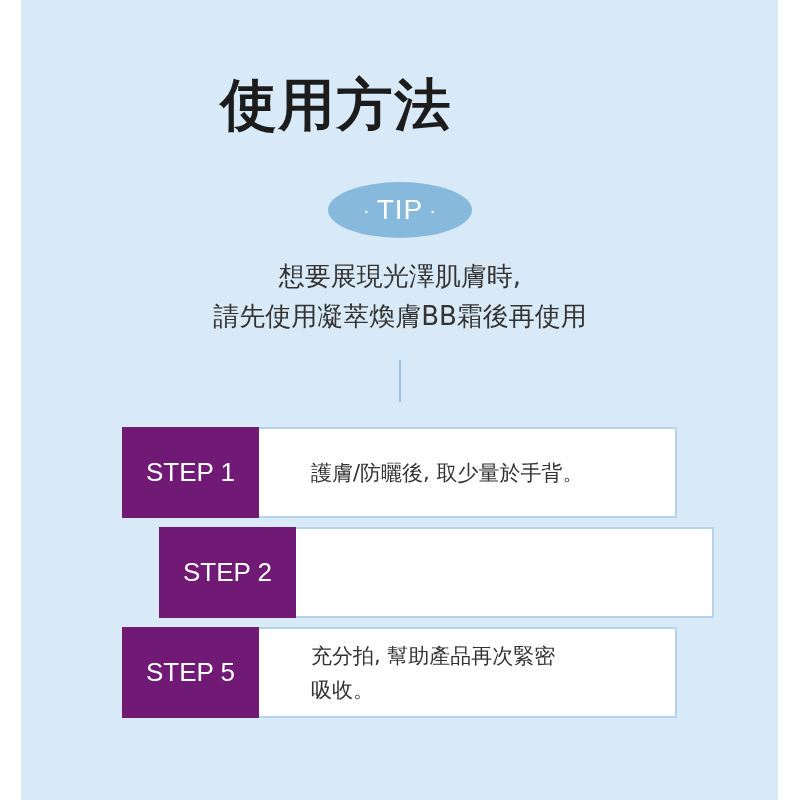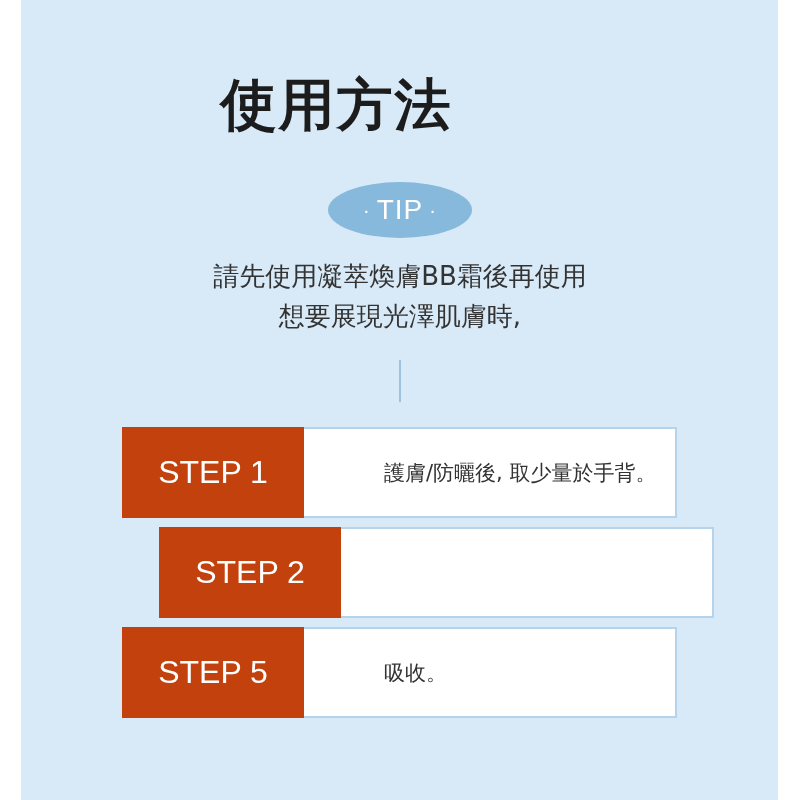--- a/index.html
+++ b/index.html
@@ -28,47 +28,47 @@
     font-size: 26px; color: #333333; line-height: 40px;
   }
   .vline {
     position: absolute; left: 399px; top: 360px; width: 2px; height: 42px; background: #9fc3de;
   }
   .step {
     position: absolute; left: 122px; width: 555px; height: 91px;
     display: flex; box-sizing: border-box;
   }
   .step-label {
-    width: 182px; height: 100%; background: #c2410c; color: #ffffff;
+    width: 137px; height: 100%; background: #701a75; color: #ffffff;
     display: flex; align-items: center; justify-content: center;
-    font-family: "Liberation Sans", sans-serif; font-size: 32px;
+    font-family: "Liberation Sans", sans-serif; font-size: 26px;
   }
   .step-body {
     flex: 1; height: 100%; background: #ffffff; border: 2px solid #b5d3ea; border-left: none;
     box-sizing: border-box; display: flex; align-items: center;
-    padding-left: 80px; font-size: 21px; color: #333333; line-height: 34px;
+    padding-left: 52px; font-size: 21px; color: #333333; line-height: 34px;
   }
   .step-body span { display: block; }
 </style>
 </head>
 <body>
 
 <div class="panel"></div>
 
 <div class="title">使用方法</div>
 
 <div class="tip">
   <span class="dot">·</span>
   <span>TIP</span>
   <span class="dot">·</span>
 </div>
 
 <div class="subtitle">
+  <div>想要展現光澤肌膚時,</div>
   <div>請先使用凝萃煥膚BB霜後再使用</div>
-  <div>想要展現光澤肌膚時,</div>
 </div>
 
 <div class="vline"></div>
 
 <div class="step" style="top:427px;">
   <div class="step-label">STEP 1</div>
   <div class="step-body">
     <div>
       <span>護膚/防曬後, 取少量於手背。</span>
     </div>
@@ -80,16 +80,17 @@
   <div class="step-body">
     <div>
     </div>
   </div>
 </div>
 
 <div class="step" style="top:627px;">
   <div class="step-label">STEP 5</div>
   <div class="step-body">
     <div>
+      <span>充分拍, 幫助產品再次緊密</span>
       <span>吸收。</span>
     </div>
   </div>
 </div>
 
 </body></html>

